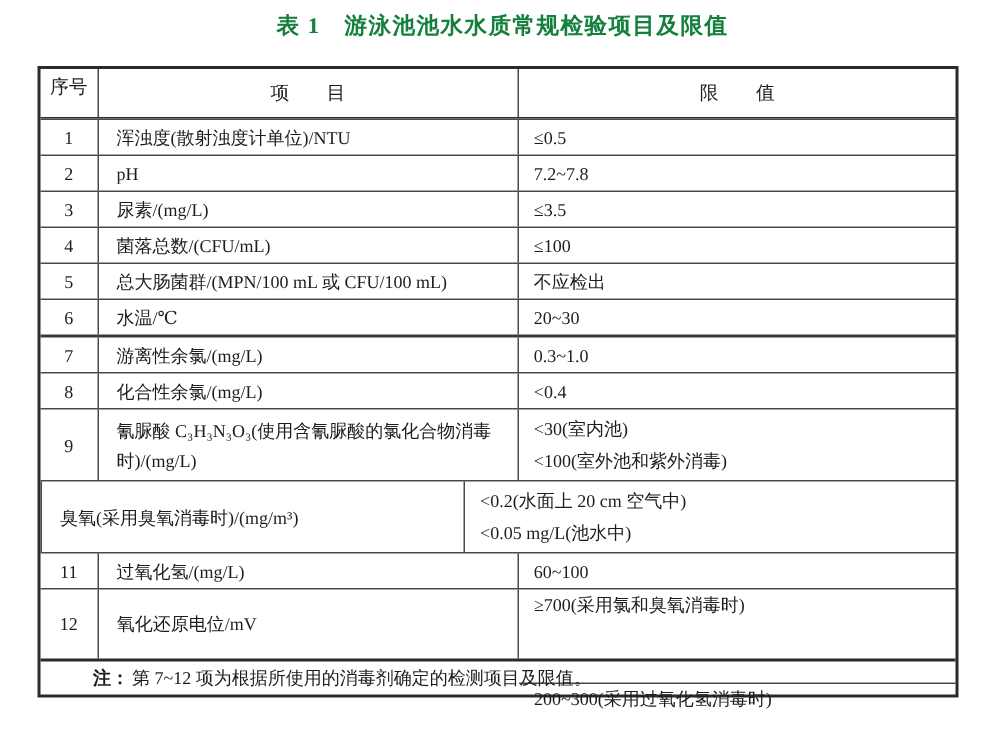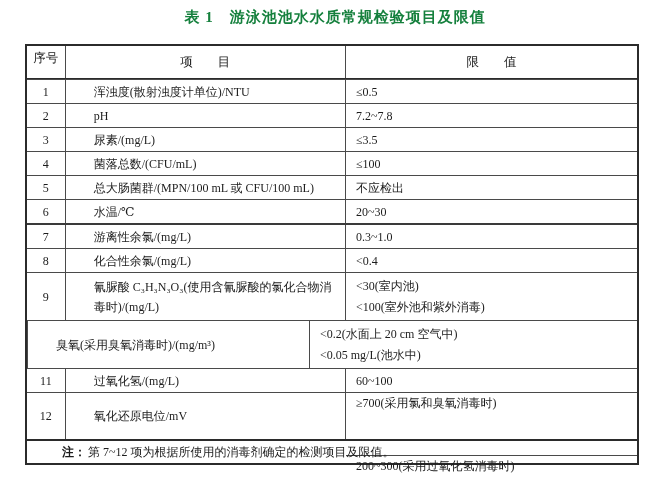--- a/index.html
+++ b/index.html
@@ -22,21 +22,21 @@
   .row { display:flex; border-top:1px solid #4a4a4a; }
   .row:first-child { border-top:none; }
   .row.header { border-bottom:1px solid #2b2b2b; }
   .row.thick-top { border-top:2px solid #3a3a3a; }
   .row.note-row { border-top:2px solid #2b2b2b; }
   .c {
     display:flex; align-items:center;
     font-size:12px; line-height:20px; color:#1c1c1c;
   }
   .no    { width:38px; justify-content:center; }
-  .item  { width:282px; border-left:1px solid #4a4a4a; padding:1px 8px 1px 28px; }
+  .item  { width:282px; border-left:1px solid #4a4a4a; padding:1px 8px 1px 12px; }
   .limit { width:294px; border-left:1px solid #4a4a4a; padding:1px 12px 1px 10px; }
   .header .c { height:24px; font-size:12.5px; }
   .header .item, .header .limit { justify-content:center; padding:16px; }
   .h-single .c { height:23px; }
   .h-double .c { height:47px; }
   .h-split  .c { height:46px; }
   .limit.multi {
     flex-direction:column; justify-content:center; align-items:flex-start;
   }
   .limit.multi div { line-height:21px; }

